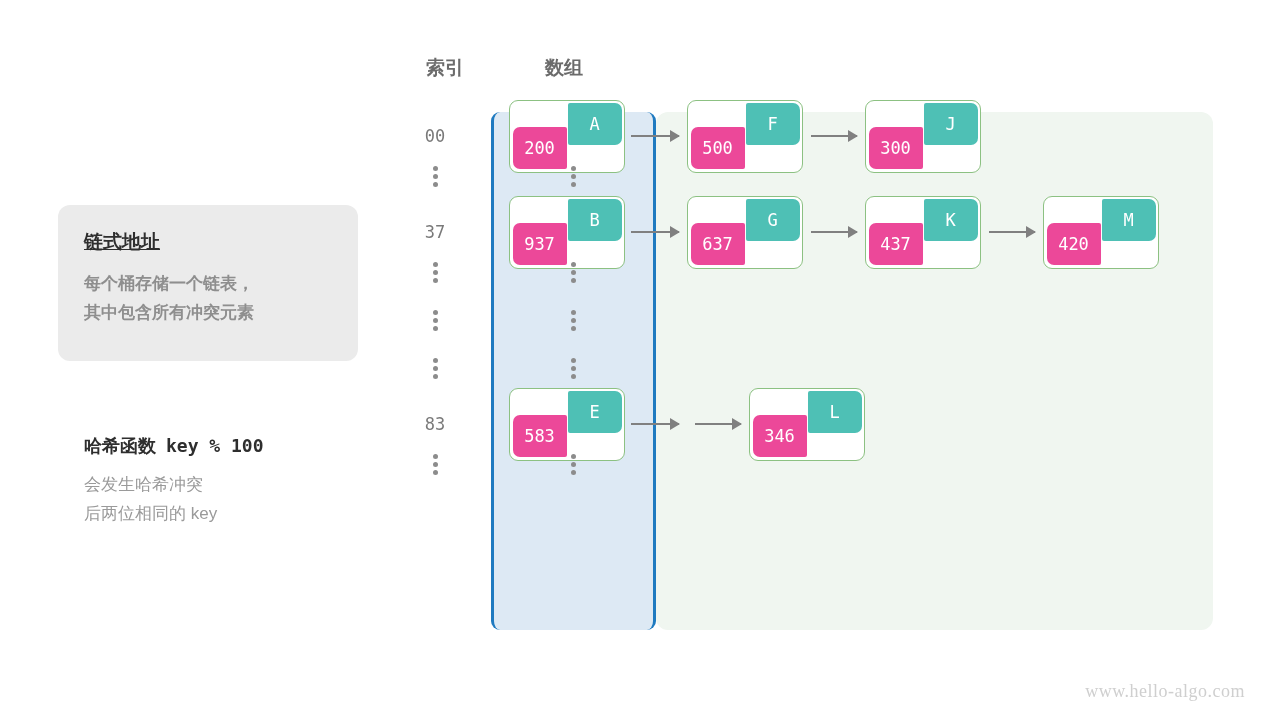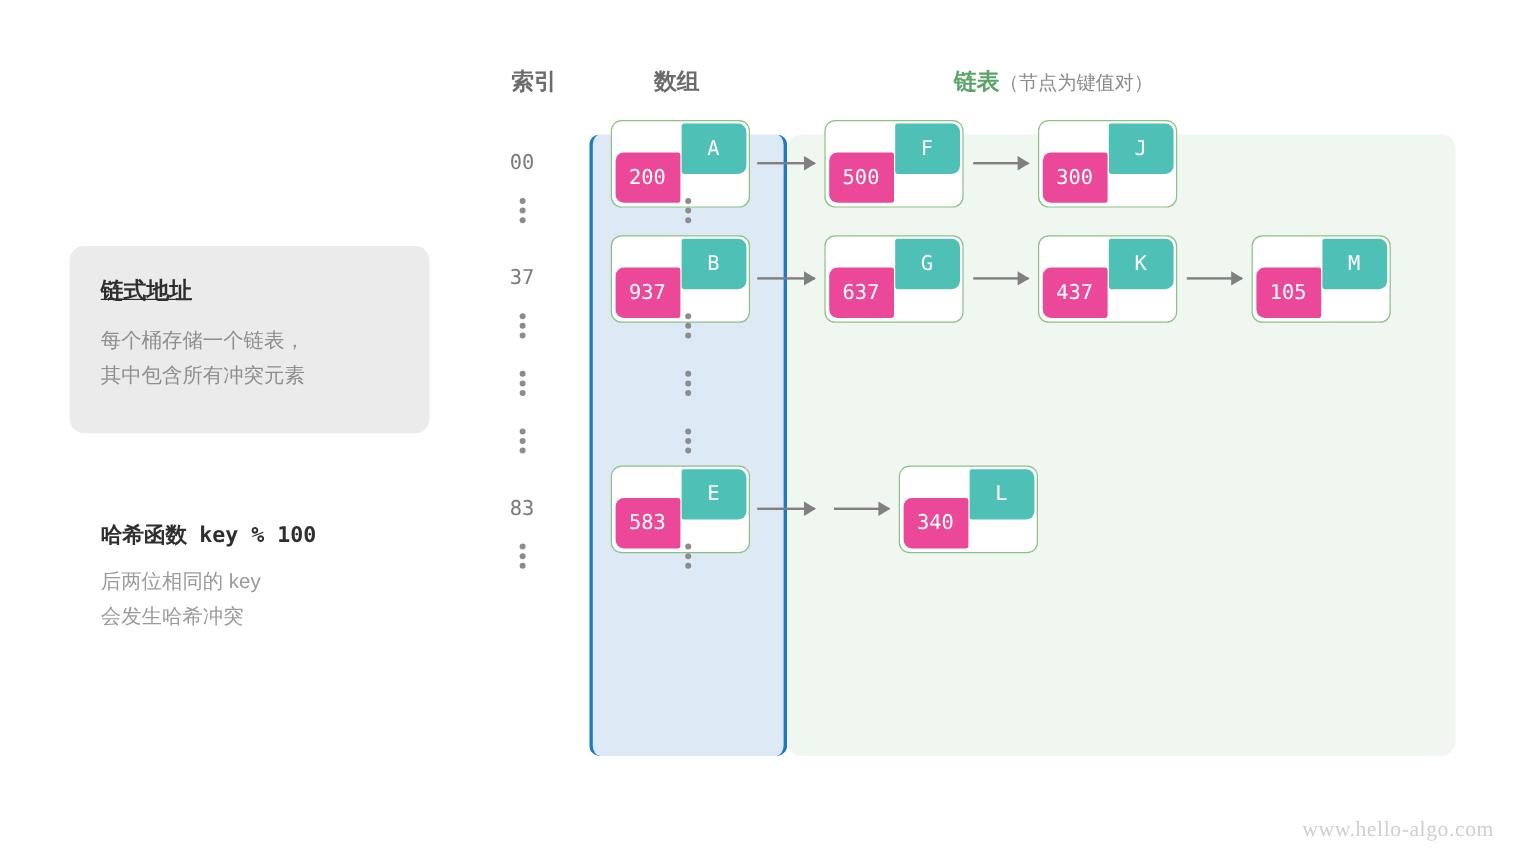--- a/index.html
+++ b/index.html
@@ -184,20 +184,21 @@
     font-size: 19px;
     font-weight: bold;
     color: #2e2e2e;
     margin: 0 0 14px 0;
     text-decoration: underline;
   }
   .info-line {
     font-size: 17px;
     color: #8e8e8e;
     line-height: 29px;
+    font-weight: bold;
   }
 
   .hash-block {
     position: absolute;
     left: 84px;
     top: 434px;
     width: 300px;
   }
   .hash-title {
     font-size: 18px;
@@ -226,21 +227,20 @@
     letter-spacing: 0.5px;
   }
 </style>
 </head>
 <body>
 
 <div class="stage">
 
   <div class="hdr hdr-index">索引</div>
   <div class="hdr hdr-array">数组</div>
-  <div class="hdr hdr-list"><span>链表</span><span class="sub">（节点为键值对）</span></div>
 
   <div class="list-zone"></div>
   <div class="array-zone"></div>
 
   <div class="rows" id="rows">
       <div class="row bucket">
         <div class="idx">00</div>
         <div class="chain">
           <div class="node in-array">
             <div class="kv">
@@ -287,21 +287,21 @@
           <div class="arrow" style="width: 46px; margin-left: 8px; margin-right: 8px;"></div>
           <div class="node">
             <div class="kv">
               <div class="k">437</div>
               <div class="v">K</div>
             </div>
           </div>
           <div class="arrow" style="width: 46px; margin-left: 8px; margin-right: 8px;"></div>
           <div class="node">
             <div class="kv">
-              <div class="k">105</div>
+              <div class="k">420</div>
               <div class="v">M</div>
             </div>
           </div>
         </div>
       </div>
       <div class="row gap">
         <div class="dots-idx"><span class="vdots"><i></i><i></i><i></i></span></div>
         <div class="dots-arr"><span class="vdots"><i></i><i></i><i></i></span></div>
       </div>
       <div class="row gap">
@@ -318,38 +318,38 @@
           <div class="node in-array">
             <div class="kv">
               <div class="k">583</div>
               <div class="v">E</div>
             </div>
           </div>
           <div class="arrow" style="width: 48px; margin-left: 6px; margin-right: 8px;"></div>
           <div class="arrow" style="width: 46px; margin-left: 8px; margin-right: 8px;"></div>
           <div class="node">
             <div class="kv">
-              <div class="k">340</div>
+              <div class="k">346</div>
               <div class="v">L</div>
             </div>
           </div>
         </div>
       </div>
       <div class="row gap">
         <div class="dots-idx"><span class="vdots"><i></i><i></i><i></i></span></div>
         <div class="dots-arr"><span class="vdots"><i></i><i></i><i></i></span></div>
       </div>
     </div>
 
   <div class="info-card">
     <div class="info-title">链式地址</div>
     <div class="info-line">每个桶存储一个链表，</div>
     <div class="info-line">其中包含所有冲突元素</div>
   </div>
 
   <div class="hash-block">
     <div class="hash-title"><span>哈希函数</span>&nbsp;&nbsp;<span class="mono">key % 100</span></div>
+    <div class="hash-line">会发生哈希冲突</div>
     <div class="hash-line">后两位相同的  key</div>
-    <div class="hash-line">会发生哈希冲突</div>
   </div>
 
   <div class="watermark">www.hello-algo.com</div>
 </div>
 
 </body></html>

